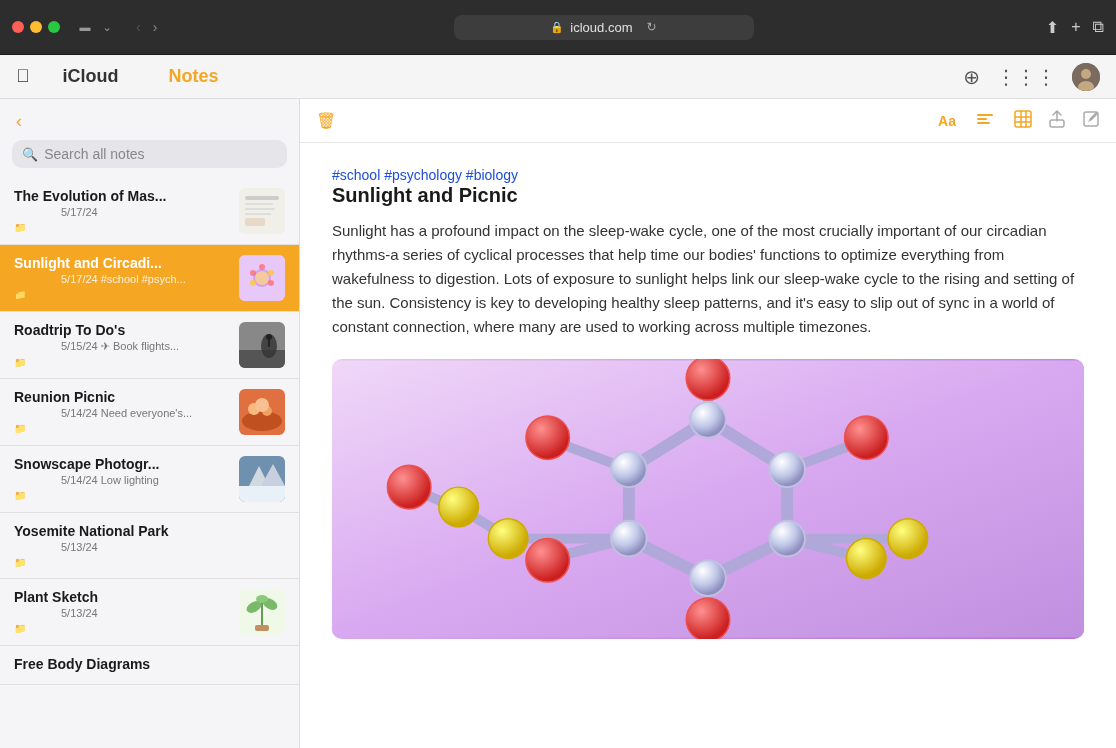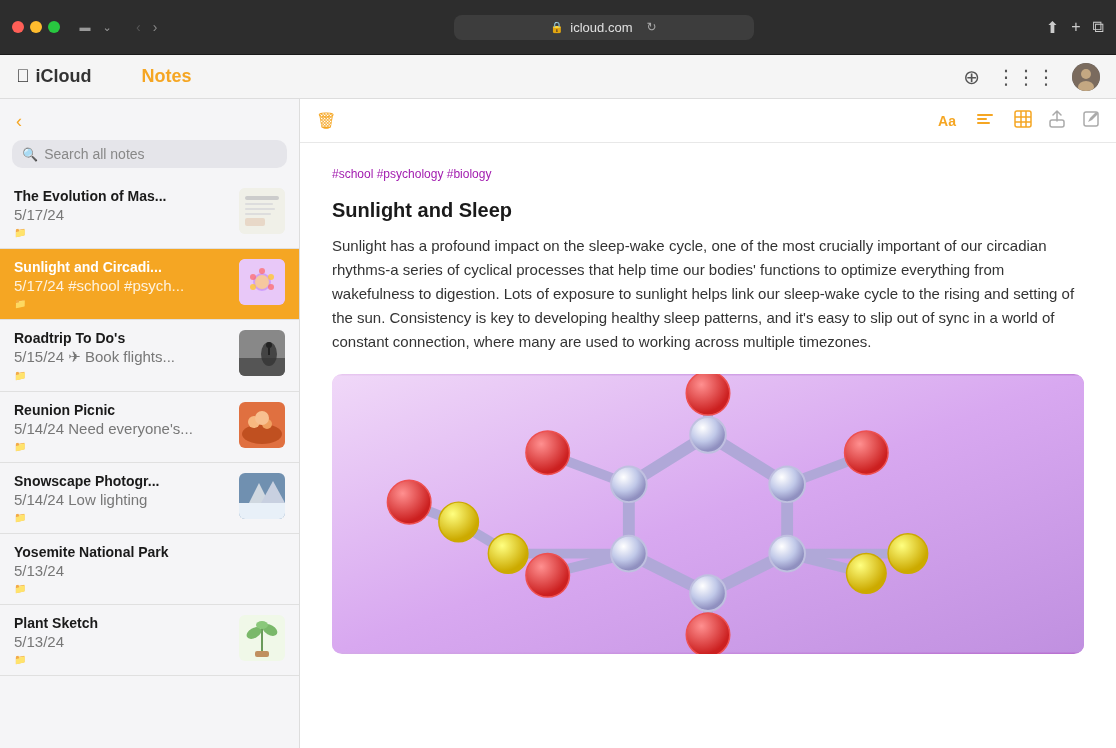--- a/index.html
+++ b/index.html
@@ -25,21 +25,21 @@
     .browser-actions { display: flex; gap: 12px; align-items: center; }
     .browser-action-btn { color: #ccc; font-size: 16px; cursor: pointer; }
 
     
     .app-container { display: flex; flex-direction: column; height: calc(748px - 55px); background: #fff; }
 
     
     .top-bar { height: 44px; background: #f5f5f5; display: flex; align-items: center; padding: 0 16px; border-bottom: 1px solid #ddd; }
     .icloud-logo { display: flex; align-items: center; gap: 6px; }
     .apple-icon { font-size: 18px; color: #333; }
-    .icloud-text { font-size: 18px; font-weight: 600; color: #333; }
+    .icloud-text { font-size: 18px; font-weight: 600; color: #333; margin-left: 27px; }
     .notes-text { font-size: 18px; font-weight: 600; color: #f5a623; padding-left: 44px; }
     .top-bar-right { margin-left: auto; display: flex; align-items: center; gap: 16px; }
     .tb-icon { color: #555; font-size: 20px; cursor: pointer; }
     .avatar { width: 28px; height: 28px; border-radius: 50%; background: #6b6b6b; overflow: hidden; display: flex; align-items: center; justify-content: center; }
 
     
     .main-layout { display: flex; flex: 1; overflow: hidden; }
 
     
     .sidebar { width: 300px; min-width: 300px; background: #f5f5f7; border-right: 1px solid #ddd; display: flex; flex-direction: column; overflow: hidden; }
@@ -54,35 +54,35 @@
 
     
     .notes-list { flex: 1; overflow-y: auto; }
     .note-item { padding: 10px 14px; border-bottom: 1px solid #e0e0e0; display: flex; align-items: flex-start; gap: 3px; cursor: pointer; }
     .note-item.active { background: #f5a623; }
     .note-item.active .note-title { color: #fff; }
     .note-item.active .note-meta { color: rgba(255,255,255,0.85); }
     .note-item.active .note-folder-icon { color: rgba(255,255,255,0.85); }
     .note-info { flex: 1; min-width: 0; }
     .note-title { font-size: 14px; font-weight: 600; color: #1a1a1a; white-space: nowrap; overflow: hidden; text-overflow: ellipsis; }
-    .note-meta { font-size: 15px; color: #777; margin-top: 2px; white-space: nowrap; overflow: hidden; text-overflow: ellipsis; }
+    .note-meta { font-size: 11px; color: #777; margin-top: 2px; white-space: nowrap; overflow: hidden; text-overflow: ellipsis; margin-left: 47px; }
     .note-folder-icon { color: #888; font-size: 10px; margin-top: 4px; }
     .note-thumb { width: 46px; height: 46px; border-radius: 6px; object-fit: cover; flex-shrink: 0; overflow: hidden; }
 
     
     .note-detail { flex: 1; display: flex; flex-direction: column; background: #fff; overflow: hidden; }
     .note-toolbar { height: 44px; border-bottom: 1px solid #e8e8e8; display: flex; align-items: center; padding: 0 16px; gap: 16px; }
     .nt-left { display: flex; align-items: center; gap: 16px; }
     .nt-center { flex: 1; display: flex; align-items: center; justify-content: flex-end; gap: 20px; }
     .nt-right { display: flex; align-items: center; gap: 16px; }
     .nt-icon { color: #f5a623; font-size: 16px; cursor: pointer; }
     .nt-icon-gray { color: #888; font-size: 16px; cursor: pointer; }
     .note-content { flex: 1; overflow-y: auto; padding: 24px 32px; }
     .note-main-title { font-size: 28px; font-weight: 700; color: #1a1a1a; margin-bottom: 14px; line-height: 1.2; }
-    .note-tags { color: #a21caf; font-size: 12px; margin-bottom: 18px; }
+    .note-tags { color: #1d4ed8; font-size: 14px; margin-bottom: 1px; }
     .note-section-title { font-size: 20px; font-weight: 700; color: #1a1a1a; margin-bottom: 12px; }
     .note-body-text { font-size: 15px; color: #333; line-height: 1.6; margin-bottom: 20px; }
     .note-image-placeholder { width: 100%; height: 280px; border-radius: 10px; overflow: hidden; position: relative; }
 
     
     .molecule-bg { width: 100%; height: 100%; background: linear-gradient(135deg, #e8c8f0 0%, #d4a8e8 30%, #c890e0 60%, #b870d0 100%); position: relative; display: flex; align-items: center; justify-content: center; }
 
     
     .notes-list::-webkit-scrollbar { width: 6px; }
     .notes-list::-webkit-scrollbar-track { background: transparent; }
@@ -267,20 +267,26 @@
               <line x1="23" y1="38" x2="23" y2="10" stroke="#6a9a5a" stroke-width="2"></line>
               <ellipse cx="15" cy="18" rx="8" ry="5" fill="#7ab86a" transform="rotate(-30 15 18)"></ellipse>
               <ellipse cx="31" cy="15" rx="8" ry="5" fill="#7ab86a" transform="rotate(30 31 15)"></ellipse>
               <ellipse cx="23" cy="10" rx="6" ry="4" fill="#8ac87a"></ellipse>
 
               <rect x="16" y="36" width="14" height="6" fill="#c09060" rx="2"></rect>
             </svg>
           </div>
         </div>
 
+        <div class="note-item">
+          <div class="note-info">
+            <div class="note-title">Free Body Diagrams</div>
+            <div class="note-meta"></div>
+          </div>
+        </div>
 
       </div>
     </div>
 
     <div class="note-detail">
 
       <div class="note-toolbar">
         <div class="nt-left">
           <span class="nt-icon">🗑</span>
         </div>
@@ -314,21 +320,21 @@
             <svg width="18" height="18" viewBox="0 0 18 18" fill="none">
               <rect x="2" y="2" width="14" height="14" rx="2" stroke="#aaa" stroke-width="1.5" fill="none"></rect>
               <path d="M6 12l2-4 6-6 2 2-6 6-4 2z" fill="#aaa"></path>
             </svg>
           </span>
         </div>
       </div>
 
       <div class="note-content">
         <div class="note-tags">#school #psychology #biology</div>
-        <div class="note-section-title">Sunlight and Sleep</div>
+        <div class="note-section-title">Sunlight and Picnic</div>
         <div class="note-body-text">Sunlight has a profound impact on the sleep-wake cycle, one of the most crucially important of our circadian rhythms-a series of cyclical processes that help time our bodies' functions to optimize everything from wakefulness to digestion. Lots of exposure to sunlight helps link our sleep-wake cycle to the rising and setting of the sun. Consistency is key to developing healthy sleep patterns, and it's easy to slip out of sync in a world of constant connection, where many are used to working across multiple timezones.</div>
 
         <div class="note-image-placeholder">
           <div class="molecule-bg">
             <svg width="760" height="280" viewBox="0 0 760 280" xmlns="http://www.w3.org/2000/svg">
 
               <defs>
                 <linearGradient id="bgGrad" x1="0%" y1="0%" x2="100%" y2="100%">
                   <stop offset="0%" style="stop-color:#f0d8f8"></stop>
                   <stop offset="50%" style="stop-color:#d8a8f0"></stop>

